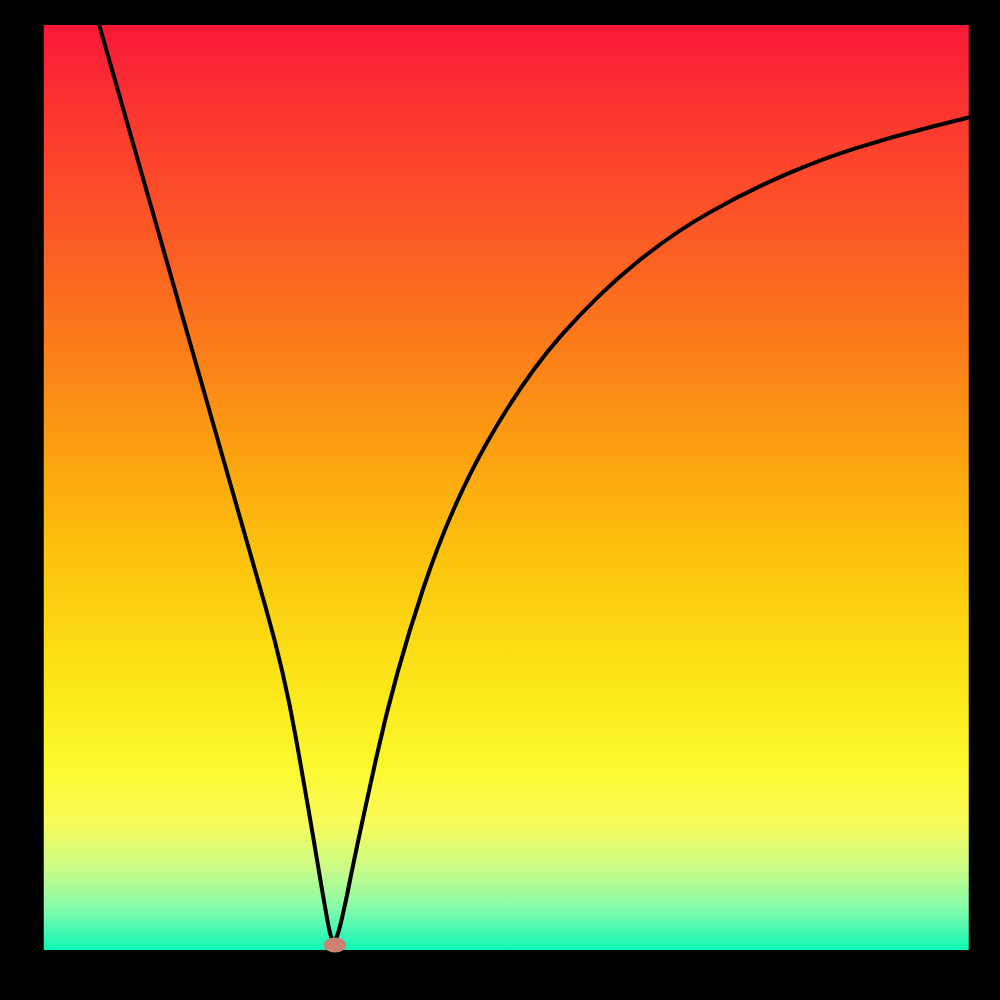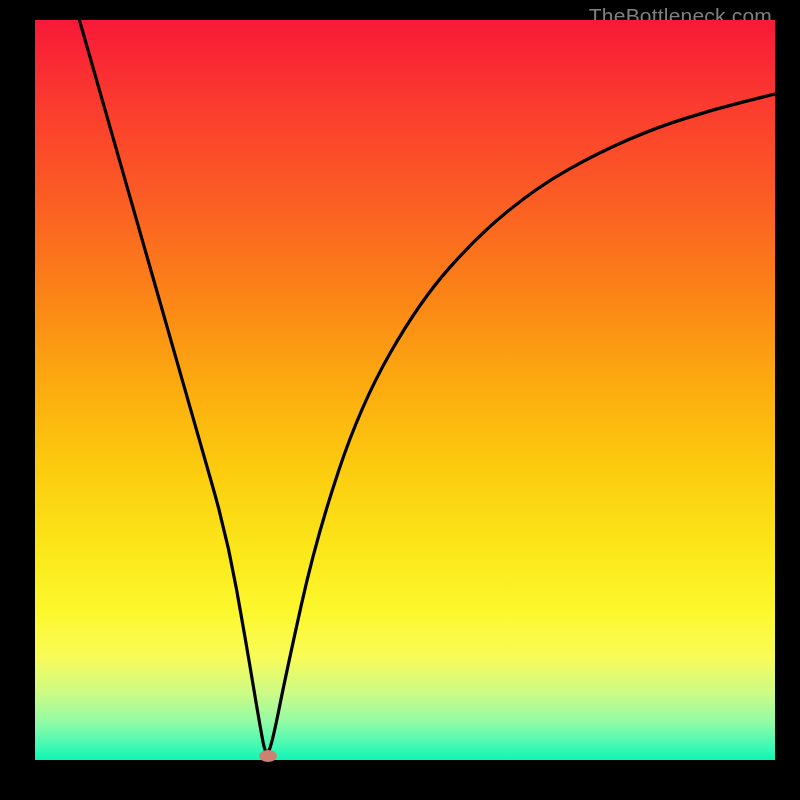--- a/index.html
+++ b/index.html
@@ -62,20 +62,19 @@
     width: 18px;
     height: 12px;
     border-radius: 50%;
     background: #cd8173;
   }
 </style>
 </head>
 <body>
 
 <div class="frame">
-  <div class="watermark">TheBottleneck.com</div>
   <div class="plot-area">
     <svg class="curve" viewBox="0 0 740 740" preserveAspectRatio="none">
       <path id="curve-path" fill="none" stroke="#000" stroke-width="3.2" stroke-linecap="round" stroke-linejoin="round" d="M 44.4 0.0 Q 44.4 0.0 59.2 51.8 Q 74.0 103.6 88.8 155.4 Q 103.6 207.2 118.4 259.0 Q 133.2 310.8 148.0 362.6 Q 162.8 414.4 177.6 466.2 Q 192.4 518.0 201.6 569.8 Q 210.9 621.6 218.3 666.0 Q 225.7 710.4 228.3 723.3 Q 230.9 736.3 233.8 730.8 Q 236.8 725.2 244.2 688.2 Q 251.6 651.2 266.4 584.6 Q 281.2 518.0 303.4 451.4 Q 325.6 384.8 355.2 333.0 Q 384.8 281.2 414.4 247.9 Q 444.0 214.6 473.6 190.6 Q 503.2 166.5 532.8 149.9 Q 562.4 133.2 592.0 120.3 Q 621.6 107.3 651.2 98.1 Q 680.8 88.8 710.4 81.4 T 740.0 74.0"></path>
     </svg>
     <div class="dot" id="marker-dot" style="left: 224.1px; top: 730.3px; background: rgb(205, 129, 115);"></div>
   </div>
 </div>
 
 </body></html>

